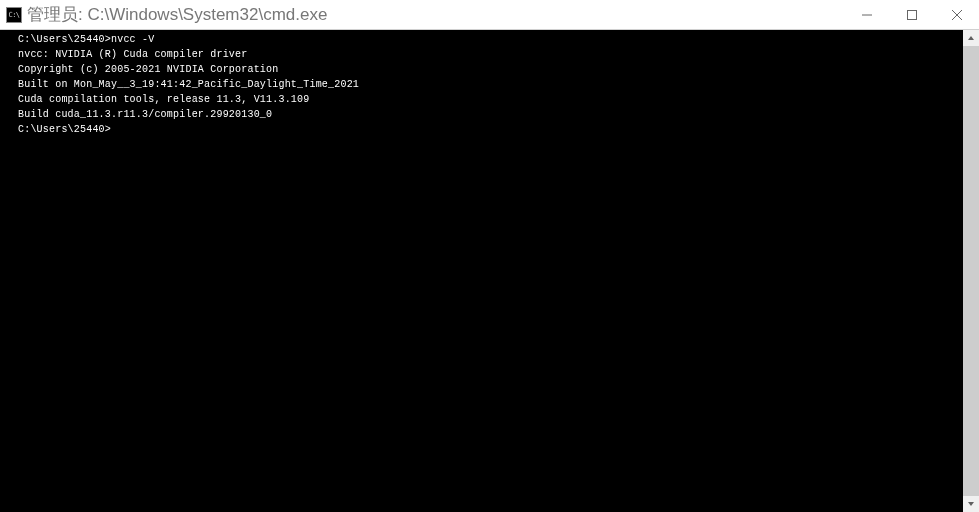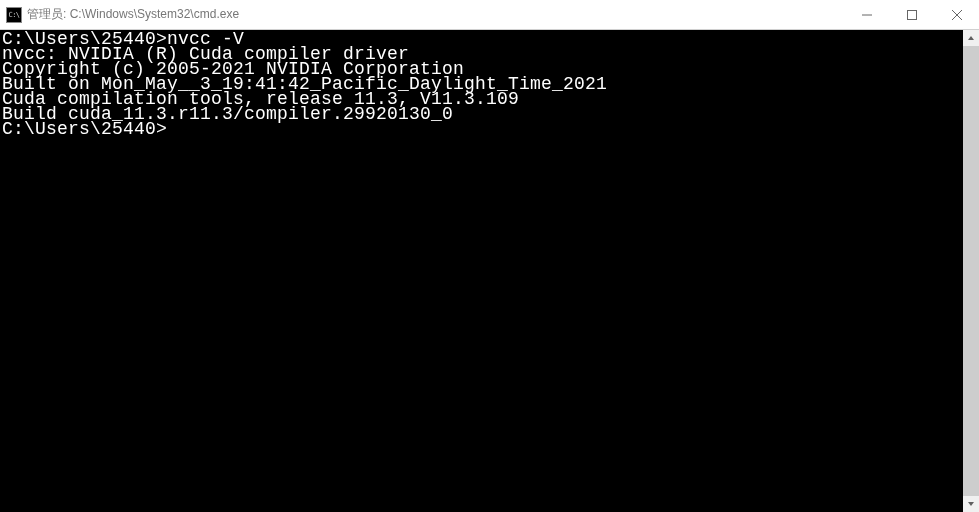--- a/index.html
+++ b/index.html
@@ -31,21 +31,21 @@
       color: #fff;
       border: 1px solid #888;
       margin-right: 5px;
     }
     .app-icon-inner {
       font-size: 7px;
       letter-spacing: -0.5px;
       color: #ccc;
     }
     .title-text {
-      font-size: 12px;
+      font-size: 17px;
       color: #777;
       flex: 1;
       white-space: nowrap;
       overflow: hidden;
     }
     .win-controls {
       display: flex;
       height: 100%;
     }
     .win-btn {
@@ -61,23 +61,23 @@
     .terminal-wrap {
       position: relative;
       height: calc(100% - 30px);
       background: #000;
     }
     .terminal {
       height: 100%;
       background: #000;
       color: #ffffff;
       font-family: "NSimSun", "SimSun", "Consolas", "Courier New", monospace;
-      font-size: 18px;
+      font-size: 10px;
       line-height: 15px;
-      padding: 2px 0 0 2px;
+      padding: 2px 0 0 18px;
       white-space: pre;
       overflow-y: auto;
       letter-spacing: 0.2px;
     }
     .scrollbar {
       position: absolute;
       right: 0;
       top: 0;
       bottom: 0;
       width: 16px;

